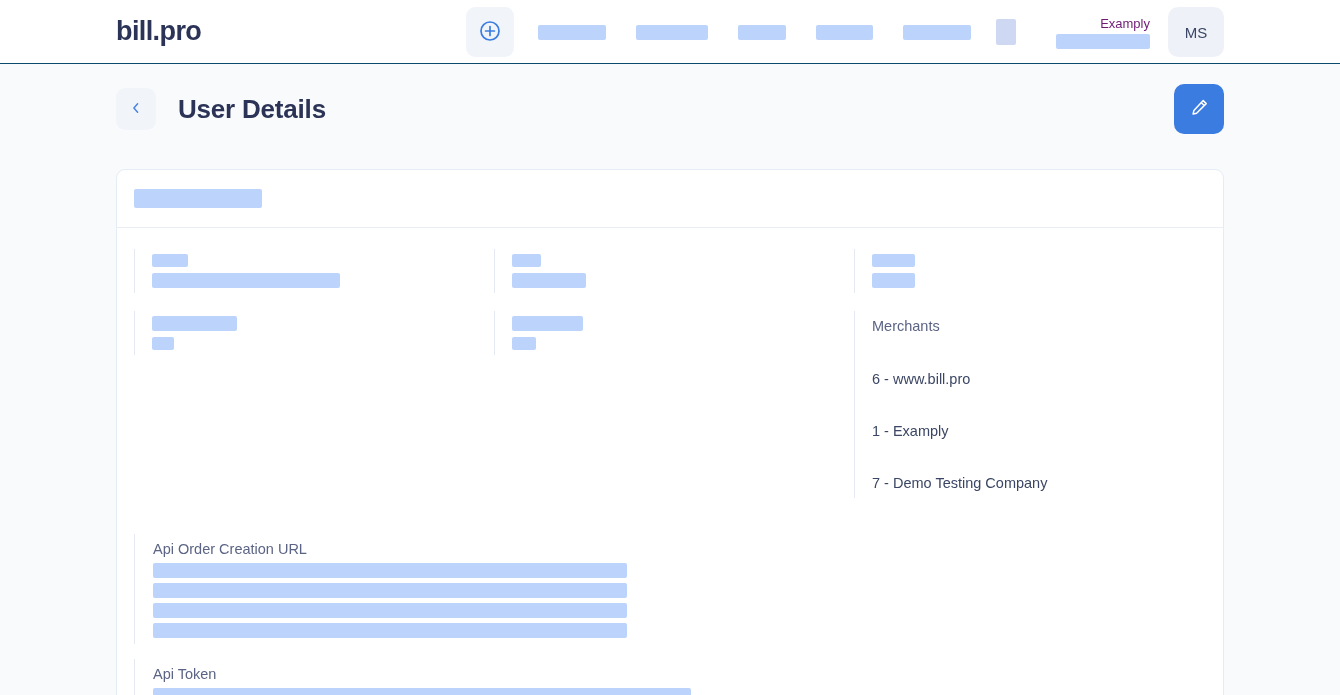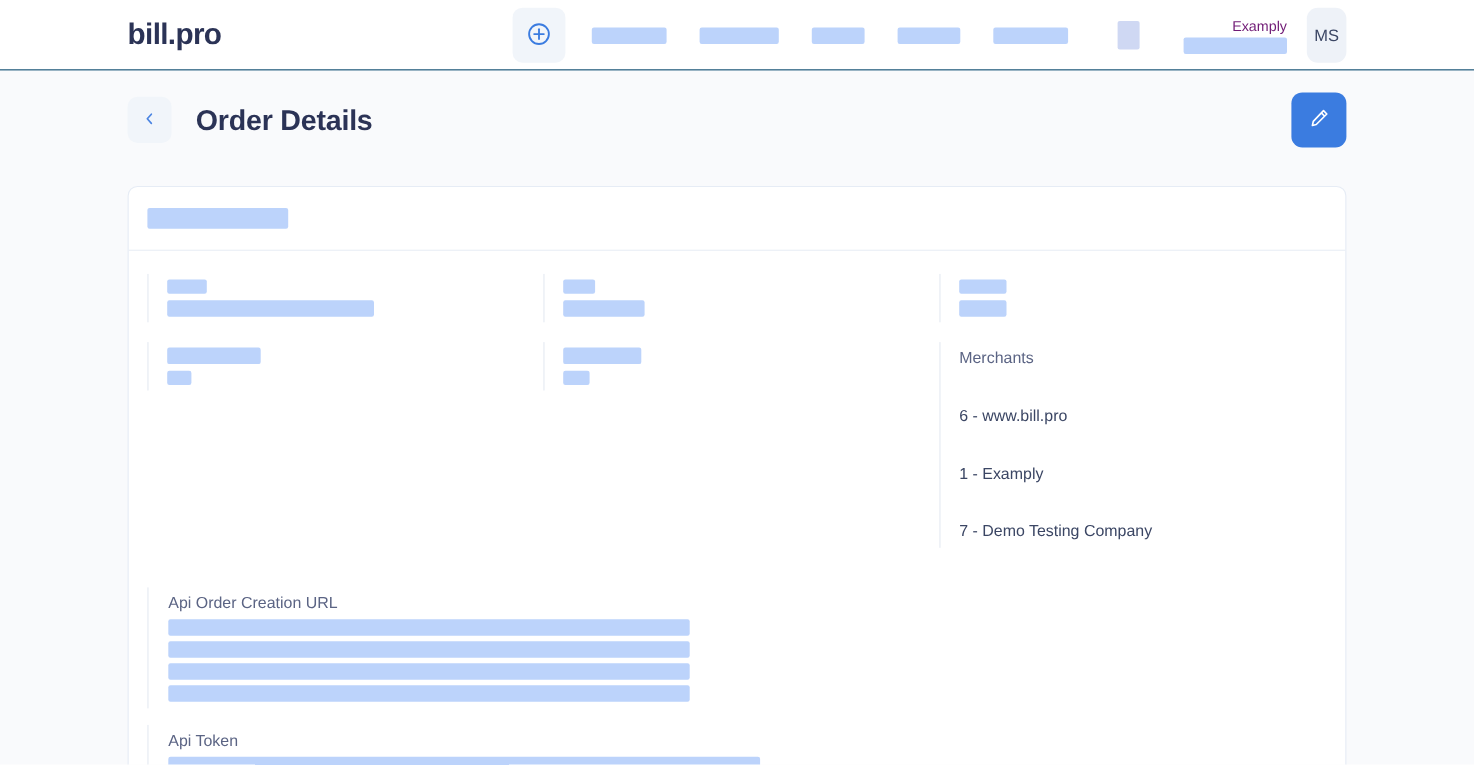--- a/index.html
+++ b/index.html
@@ -100,21 +100,21 @@
   }
 
   .org-ph {
     width: 94px;
     height: 15px;
     border-radius: 2px;
     background: #bcd3fb;
   }
 
   .avatar {
-    width: 36px;
+    width: 56px;
     height: 50px;
     margin-left: 18px;
     margin-right: 116px;
     border-radius: 10px;
     background: #eef2f8;
     display: flex;
     align-items: center;
     justify-content: center;
     font-size: 15px;
     font-weight: 500;
@@ -265,21 +265,21 @@
 </div>
 
 <div class="page-head">
   <button class="back-btn">
     <span>
       <svg width="14" height="14" viewBox="0 0 14 14" fill="none">
         <path d="M8.6 2.8 L4.9 7 L8.6 11.2" stroke="#4a84e2" stroke-width="1.5" stroke-linecap="round" stroke-linejoin="round"></path>
       </svg>
     </span>
   </button>
-  <div class="page-title">Order Details</div>
+  <div class="page-title">User Details</div>
   <button class="edit-btn">
     <span>
       <svg width="19" height="19" viewBox="0 0 19 19" fill="none">
         <path d="M13.2 2.6 L16.2 5.6 L6.6 15.2 L3.1 16.1 L3.9 12.4 Z" stroke="#ffffff" stroke-width="1.5" stroke-linejoin="round" fill="none"></path>
         <line x1="11.2" y1="4.6" x2="14.2" y2="7.6" stroke="#ffffff" stroke-width="1.4"></line>
       </svg>
     </span>
   </button>
 </div>
 

